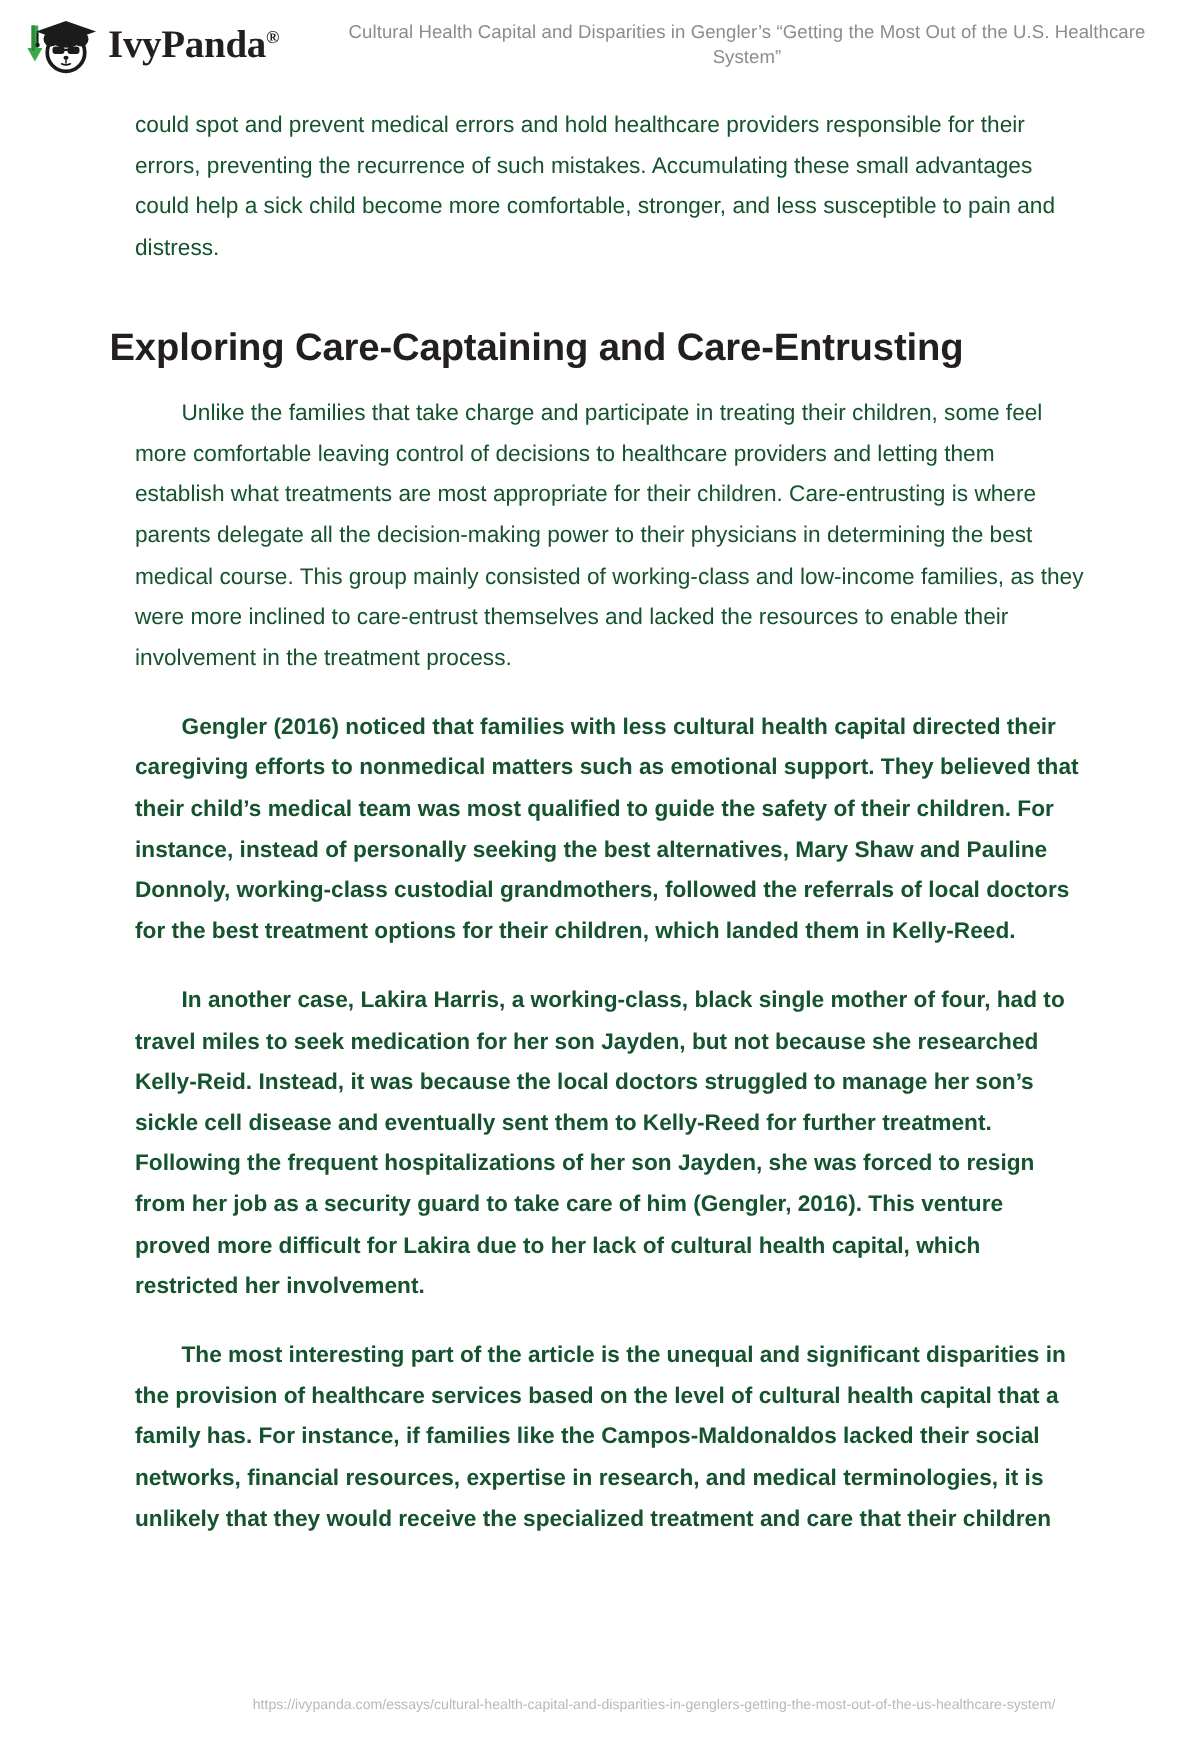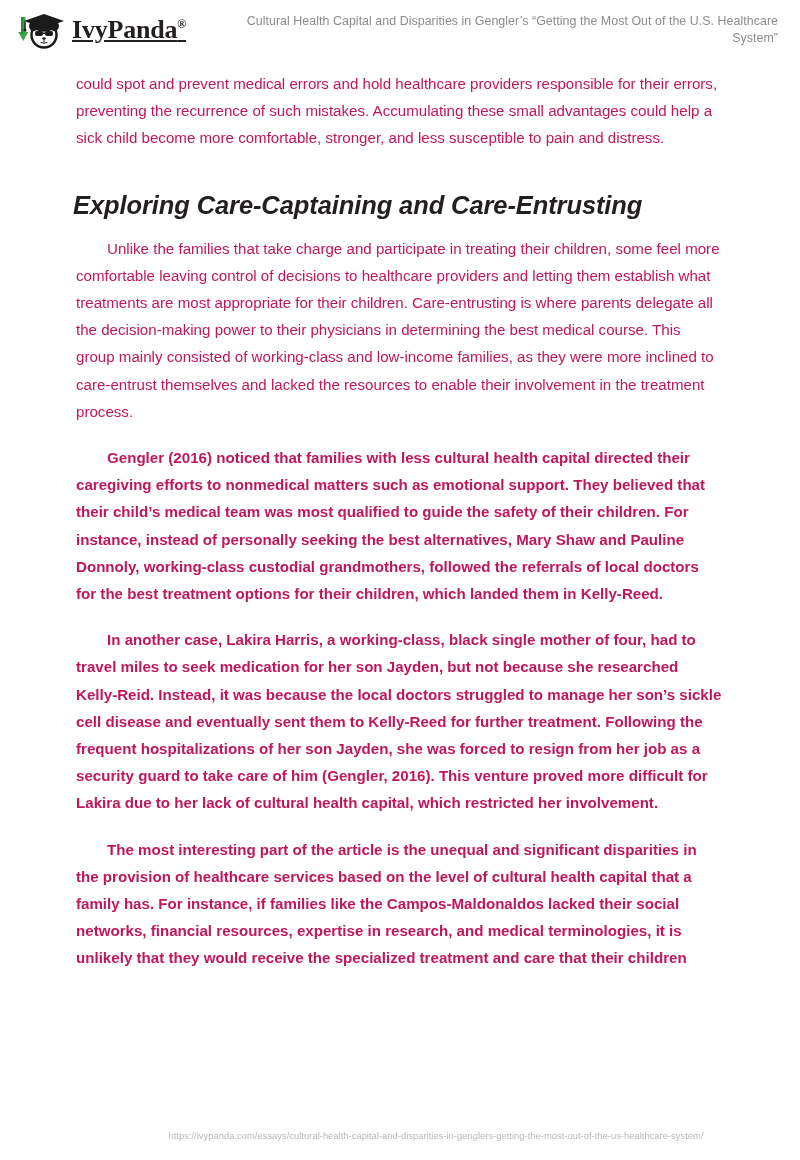--- a/index.html
+++ b/index.html
@@ -27,21 +27,20 @@
     align-items: flex-start;
     box-sizing: border-box;
   }
   .brand {
     position: absolute;
     left: 16px;
     top: 9px;
     display: flex;
     align-items: center;
     height: 42px;
-    text-decoration: underline;
   }
   .brand-mark {
     width: 52px;
     height: 42px;
     display: block;
     flex: 0 0 auto;
   }
   .brand-name {
     font-family: "Liberation Serif", serif;
     font-weight: bold;
@@ -56,60 +55,59 @@
   .brand-name .reg {
     font-size: 12px;
     vertical-align: super;
     line-height: 0;
   }
   .header-title {
     position: absolute;
     right: 22px;
     top: 13px;
     width: 560px;
-    text-align: right;
+    text-align: center;
     font-size: 12.4px;
     line-height: 17px;
     color: #8c8c8c;
     letter-spacing: 0.05px;
   }
 
   
   .content {
     position: absolute;
     left: 73px;
     top: 70px;
     width: 650px;
   }
   p.para {
-    margin: 0 0 0 3px;
+    margin: 0 0 0 17px;
     font-size: 15.1px;
     line-height: 27.2px;
-    color: #be185d;
+    color: #14532d;
     text-indent: 0;
     letter-spacing: 0.01px;
   }
   p.para.indent {
     text-indent: 31px;
   }
   p.para + p.para {
     margin-top: 19px;
     font-weight: bold;
   }
   h2.section-heading {
     font-size: 25.5px;
     line-height: 40px;
     font-weight: bold;
     color: #231f20;
     margin: 30px 0 10px 0;
     letter-spacing: -0.1px;
   }
   h2.section-heading.first {
     margin-top: 33px;
-    font-style: italic;
   }
 
   
   .page-footer {
     position: absolute;
     left: 0;
     bottom: 18px;
     width: 800px;
     text-align: center;
     font-size: 9.4px;

